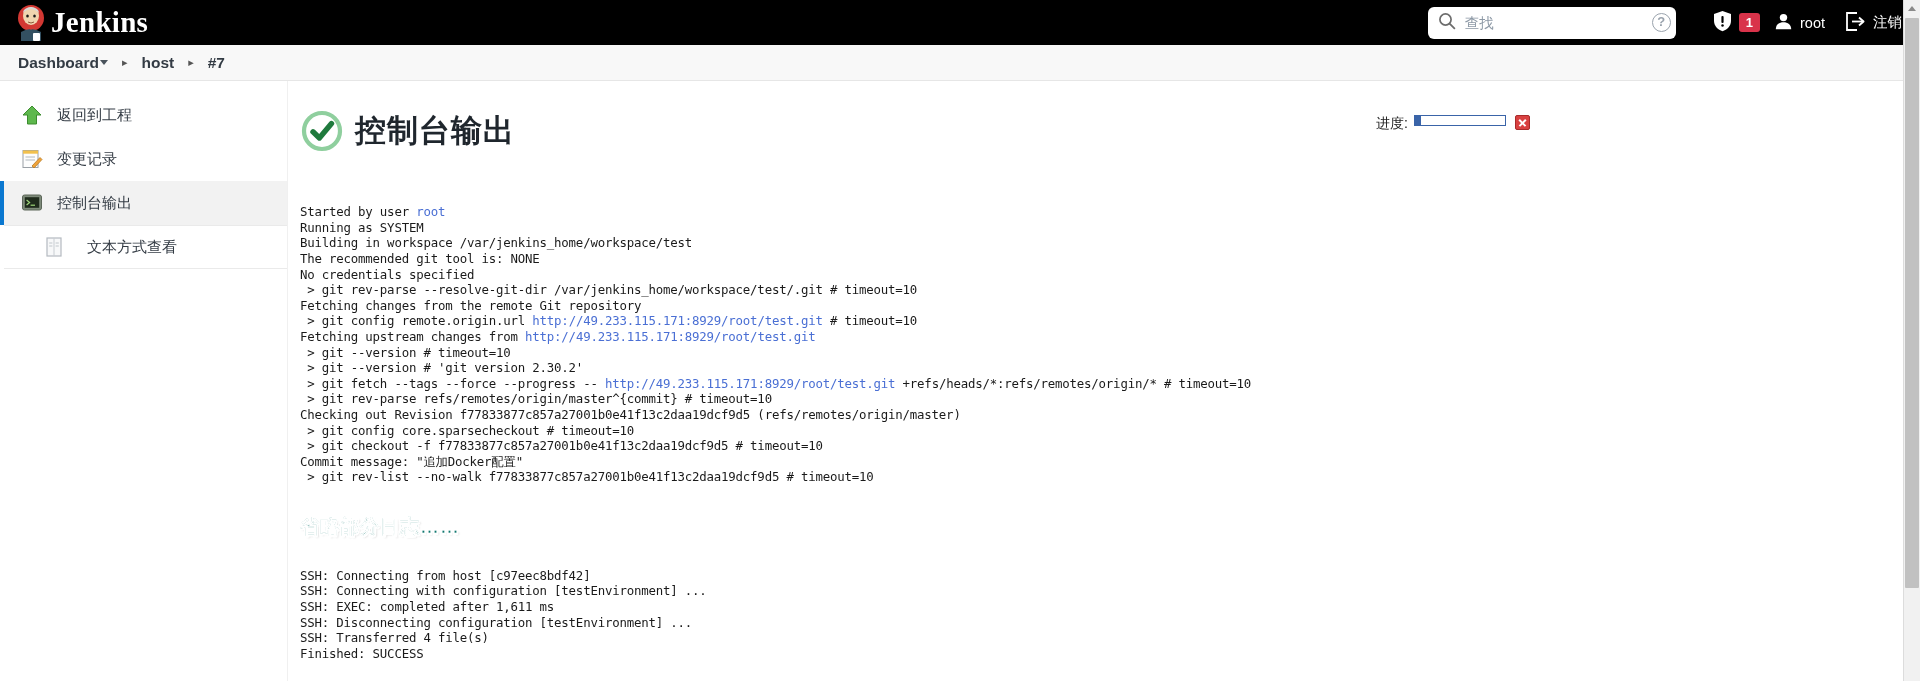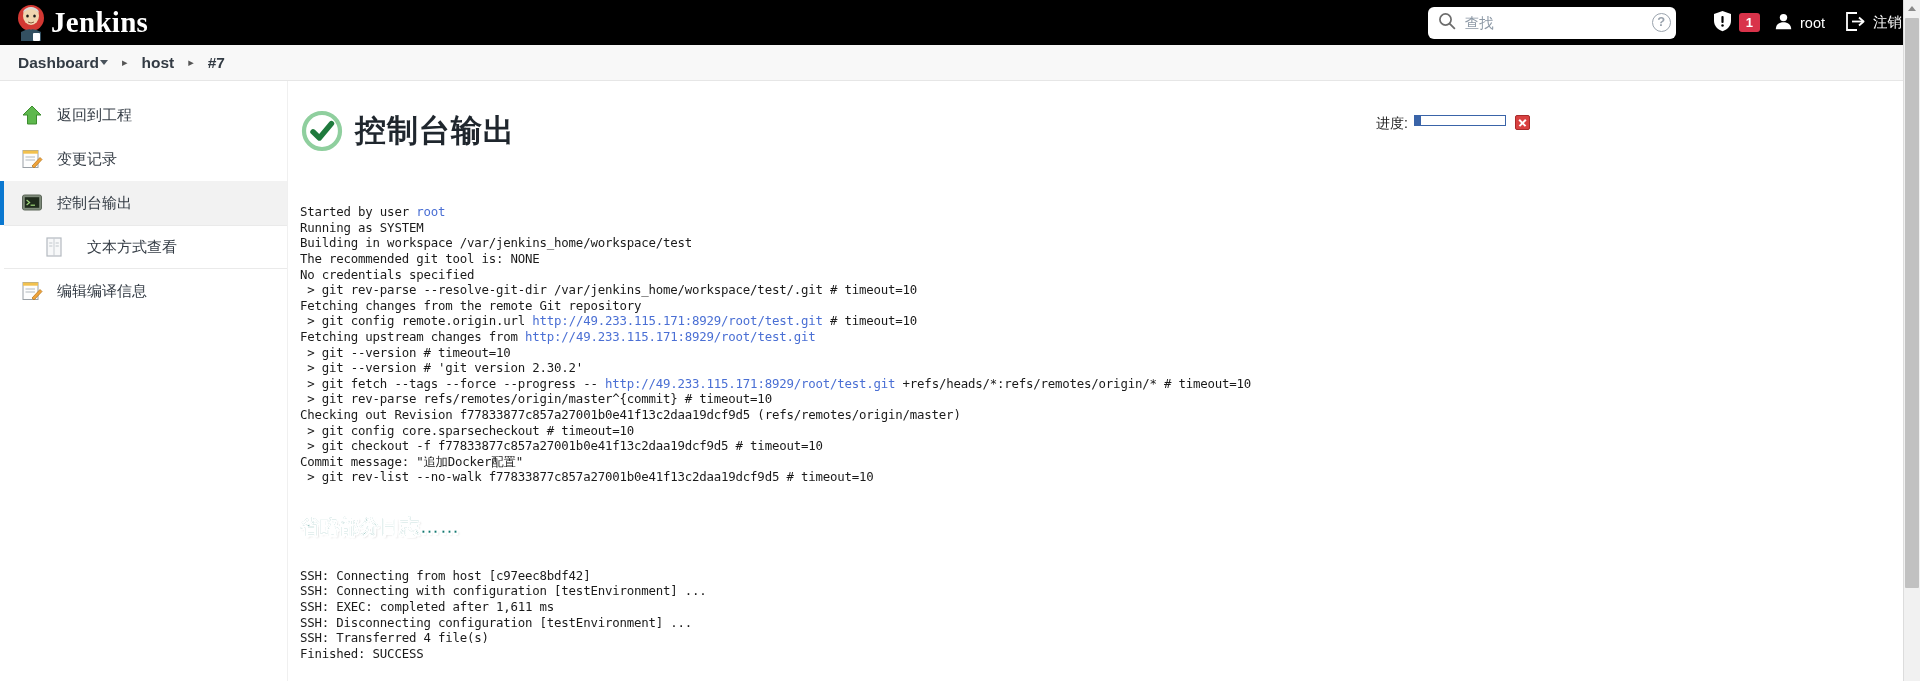--- a/index.html
+++ b/index.html
@@ -416,32 +416,20 @@
           <line x1="10" y1="2" x2="10" y2="20" stroke="#c8cdd2" stroke-width="1"></line>
           <line x1="5.2" y1="7" x2="8.4" y2="7" stroke="#c0c6cb" stroke-width="1"></line>
           <line x1="5.2" y1="10" x2="8.4" y2="10" stroke="#c0c6cb" stroke-width="1"></line>
           <line x1="11.6" y1="7" x2="14.8" y2="7" stroke="#c0c6cb" stroke-width="1"></line>
           <line x1="11.6" y1="10" x2="14.8" y2="10" stroke="#c0c6cb" stroke-width="1"></line>
         </svg>
       </span>
       <span>文本方式查看</span>
     </div>
 
-    <div class="side-item">
-      <span class="side-ico">
-        <svg width="22" height="22" viewBox="0 0 22 22">
-          <rect x="2" y="2.5" width="15" height="17" fill="#fdfdfd" stroke="#9aa0a6" stroke-width="1"></rect>
-          <rect x="2" y="2.5" width="15" height="3.2" fill="#f2c14e"></rect>
-          <line x1="4.5" y1="9" x2="14" y2="9" stroke="#b9bfc5" stroke-width="1.1"></line>
-          <line x1="4.5" y1="12" x2="14" y2="12" stroke="#b9bfc5" stroke-width="1.1"></line>
-          <path d="M11 18 L19 9.5 L21 11.5 L13 20 Z" fill="#f0a33a" stroke="#b87a22" stroke-width=".8"></path>
-        </svg>
-      </span>
-      <span>编辑编译信息</span>
-    </div>
 
 
   </div>
 
   <div class="main">
 
     <div class="progress-area">
       <span class="progress-label">进度:</span>
       <div class="progress-track">
         <div class="progress-fill"></div>

